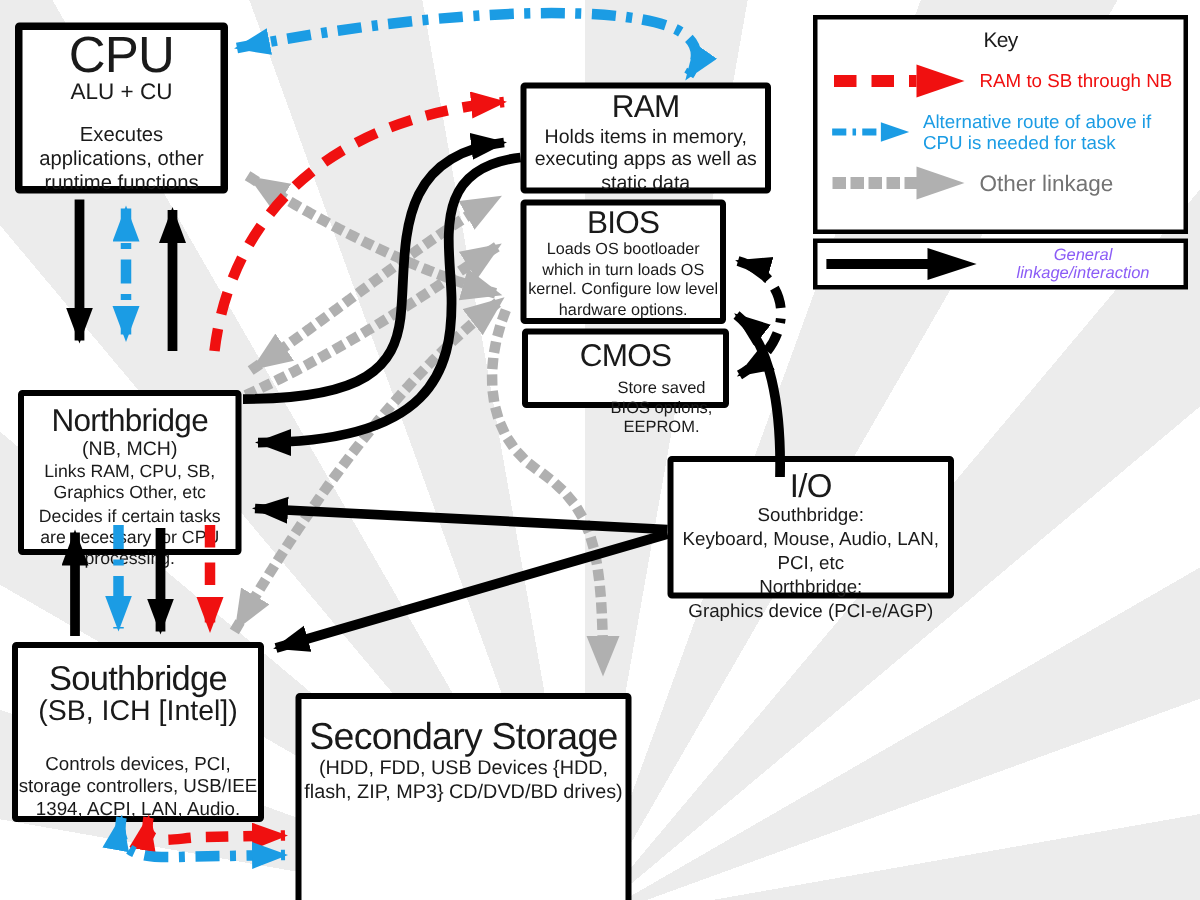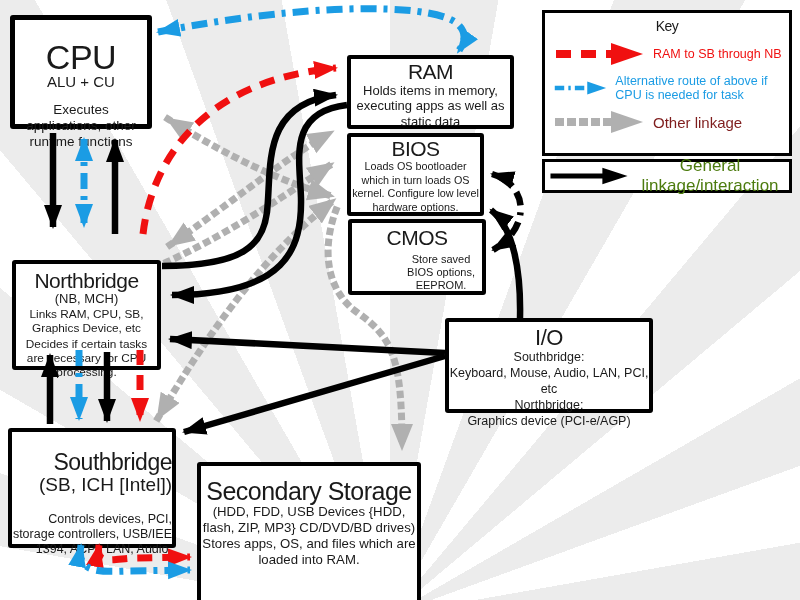--- a/index.html
+++ b/index.html
@@ -4,57 +4,57 @@
 <style>
   html,body{margin:0;padding:0;}
   body{width:800px;height:600px;overflow:hidden;font-family:"Liberation Sans",sans-serif;}
   #stage{position:relative;width:800px;height:600px;
     background:repeating-conic-gradient(from -90deg at 390px 615px,#ffffff 0deg 10deg,#ececec 10deg 20deg);}
   .box{position:absolute;background:#fff;border:4px solid #000;border-radius:3px;
     box-sizing:border-box;text-align:center;color:#1a1a1a;}
   .box .title{line-height:1.05;letter-spacing:-0.5px;}
   .box .sub{line-height:1.1;}
   .box .body{line-height:1.18;}
-  #cpu{left:10px;top:15px;width:142px;height:114px;border-width:5px;padding-top:20px;}
+  #cpu{left:10px;top:15px;width:142px;height:114px;border-width:5px;padding-top:0;}
   #cpu .title{font-size:34px;}
   #cpu .sub{font-size:15px;margin-top:-2px;}
   #cpu .body{font-size:13.5px;margin-top:12px;}
   #ram{left:347px;top:55px;width:167px;height:74px;padding-top:2px;}
   #ram .title{font-size:21px;}
   #ram .body{font-size:13px;}
   #bios{left:347px;top:133px;width:137px;height:83px;padding-top:1px;}
   #bios .title{font-size:21px;}
   #bios .body{font-size:10.8px;line-height:1.25;}
-  #cmos{left:348px;top:219px;width:138px;height:76px;padding-top:4px;}
+  #cmos{left:348px;top:219px;width:138px;height:53px;padding-top:4px;}
   #cmos .title{font-size:21px;}
   #cmos .body{font-size:11px;margin-top:4px;margin-left:48px;}
   #northbridge{left:12px;top:237px;width:149px;height:110px;padding-top:6px;margin-top:23px;}
   #northbridge .title{font-size:21px;}
   #northbridge .sub{font-size:13px;}
   #northbridge .body{font-size:11.8px;margin-top:2px;}
-  #southbridge{left:8px;top:428px;width:168px;height:120px;padding-top:18px;text-align:right;}
+  #southbridge{left:8px;top:428px;width:168px;height:120px;padding-top:8px;}
   #southbridge .title{font-size:23px;}
   #southbridge .sub{font-size:19px;margin-top:1px;}
   #southbridge .body{font-size:12.5px;margin-top:16px;}
-  #io{left:445px;top:318px;width:208px;height:95px;padding-top:4px;}
+  #io{left:445px;top:304px;width:191px;height:95px;padding-top:4px;}
   #io .title{font-size:22px;}
   #io .body{font-size:12.5px;line-height:1.22;margin-top:1px;}
   #storage{left:197px;top:462px;width:224px;height:148px;padding-top:12px;}
   #storage .title{font-size:25px;}
   #storage .body{font-size:13.2px;line-height:1.2;}
   #key{left:542px;top:10px;width:250px;height:146px;border-width:3px;border-radius:0;padding-top:6px;}
   #key .title{font-size:14px;}
   #keygeneral{left:542px;top:159px;width:250px;height:34px;border-width:3px;border-radius:0;
     display:flex;align-items:center;padding:0 4px;}
   .keyrow{display:flex;align-items:center;text-align:left;margin:7px 6px 0 8px;}
   .keyrow .klabel{font-size:12.5px;line-height:1.15;margin-left:8px;}
   .klabel.red{color:var(--red);}
   .klabel.blue{color:var(--blue);}
-  .klabel.plain{color:#7f1d1d;font-size:15px;}
-  #keygeneral .klabel{font-size:17px;margin-left:6px;color:#4d7c0f;}
+  .klabel.plain{color:#737373;font-size:15px;}
+  #keygeneral .klabel{font-size:11px;margin-left:6px;color:#8b5cf6;font-style:italic;}
   #arrows{position:absolute;left:0;top:0;pointer-events:none;}
   svg{display:block;}
 </style>
 </head>
 <body>
 
 <div id="stage">
 
   <div class="box" id="cpu">
     <div class="title">CPU</div>
@@ -73,42 +73,41 @@
   </div>
 
   <div class="box" id="cmos">
     <div class="title">CMOS</div>
     <div class="body">Store saved BIOS options, EEPROM.</div>
   </div>
 
   <div class="box" id="northbridge">
     <div class="title">Northbridge</div>
     <div class="sub">(NB, MCH)</div>
-    <div class="body">Links RAM, CPU, SB, Graphics Device, etc</div>
+    <div class="body">Links RAM, CPU, SB, Graphics Other, etc</div>
     <div class="body">Decides if certain tasks are necessary for CPU processing.</div>
   </div>
 
   <div class="box" id="southbridge">
     <div class="title">Southbridge</div>
     <div class="sub">(SB, ICH [Intel])</div>
     <div class="body">Controls devices, PCI, storage controllers, USB/IEE 1394, ACPI, LAN, Audio.</div>
   </div>
 
   <div class="box" id="io">
     <div class="title">I/O</div>
     <div class="body">Southbridge:</div>
     <div class="body">Keyboard, Mouse, Audio, LAN, PCI, etc</div>
     <div class="body">Northbridge:</div>
     <div class="body">Graphics device (PCI-e/AGP)</div>
   </div>
 
   <div class="box" id="storage">
     <div class="title">Secondary Storage</div>
     <div class="body">(HDD, FDD, USB Devices {HDD, flash, ZIP, MP3} CD/DVD/BD drives)</div>
-    <div class="body">Stores apps, OS, and files which are loaded into RAM.</div>
   </div>
 
   <div class="box" id="key">
     <div class="title">Key</div>
 
     <div class="keyrow">
       <svg width="92" height="26" viewBox="0 0 92 26">
         <line x1="3" y1="13" x2="58" y2="13" style="stroke:var(--red)" stroke-width="8" stroke-dasharray="15 10"></line>
         <path d="M58,2 L90,13 L58,24 z" style="fill:var(--red)"></path>
       </svg>

